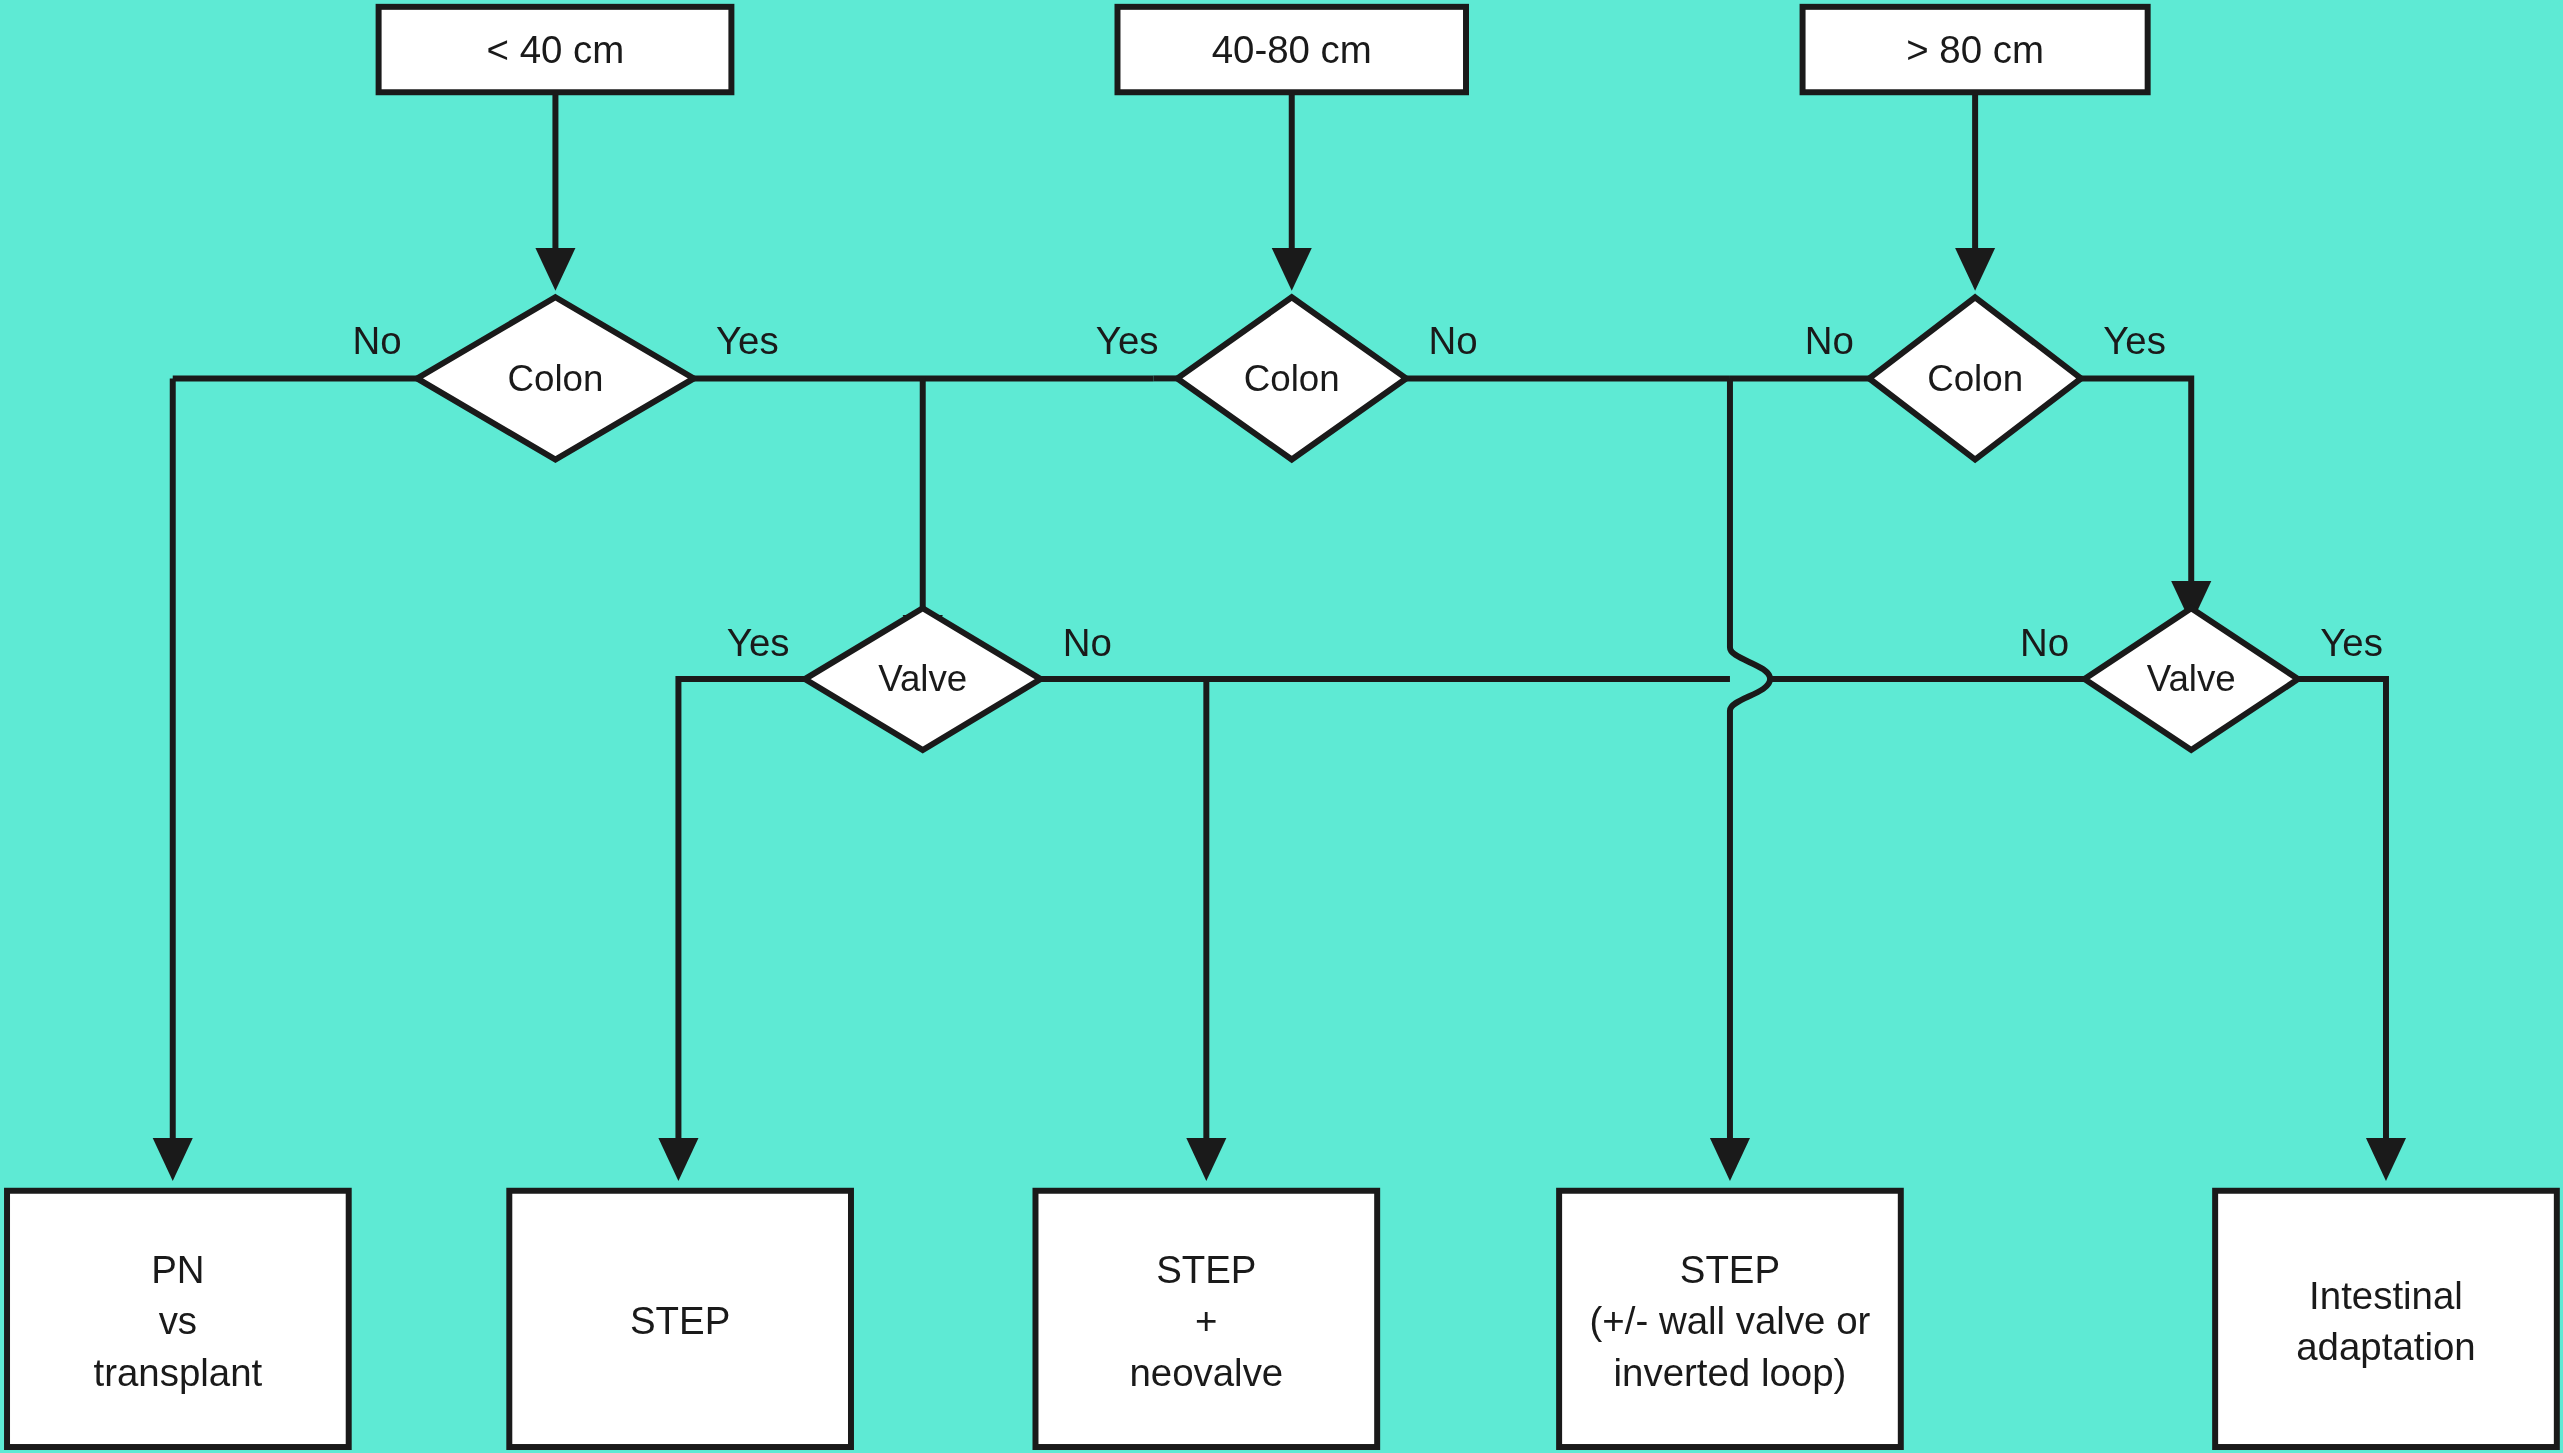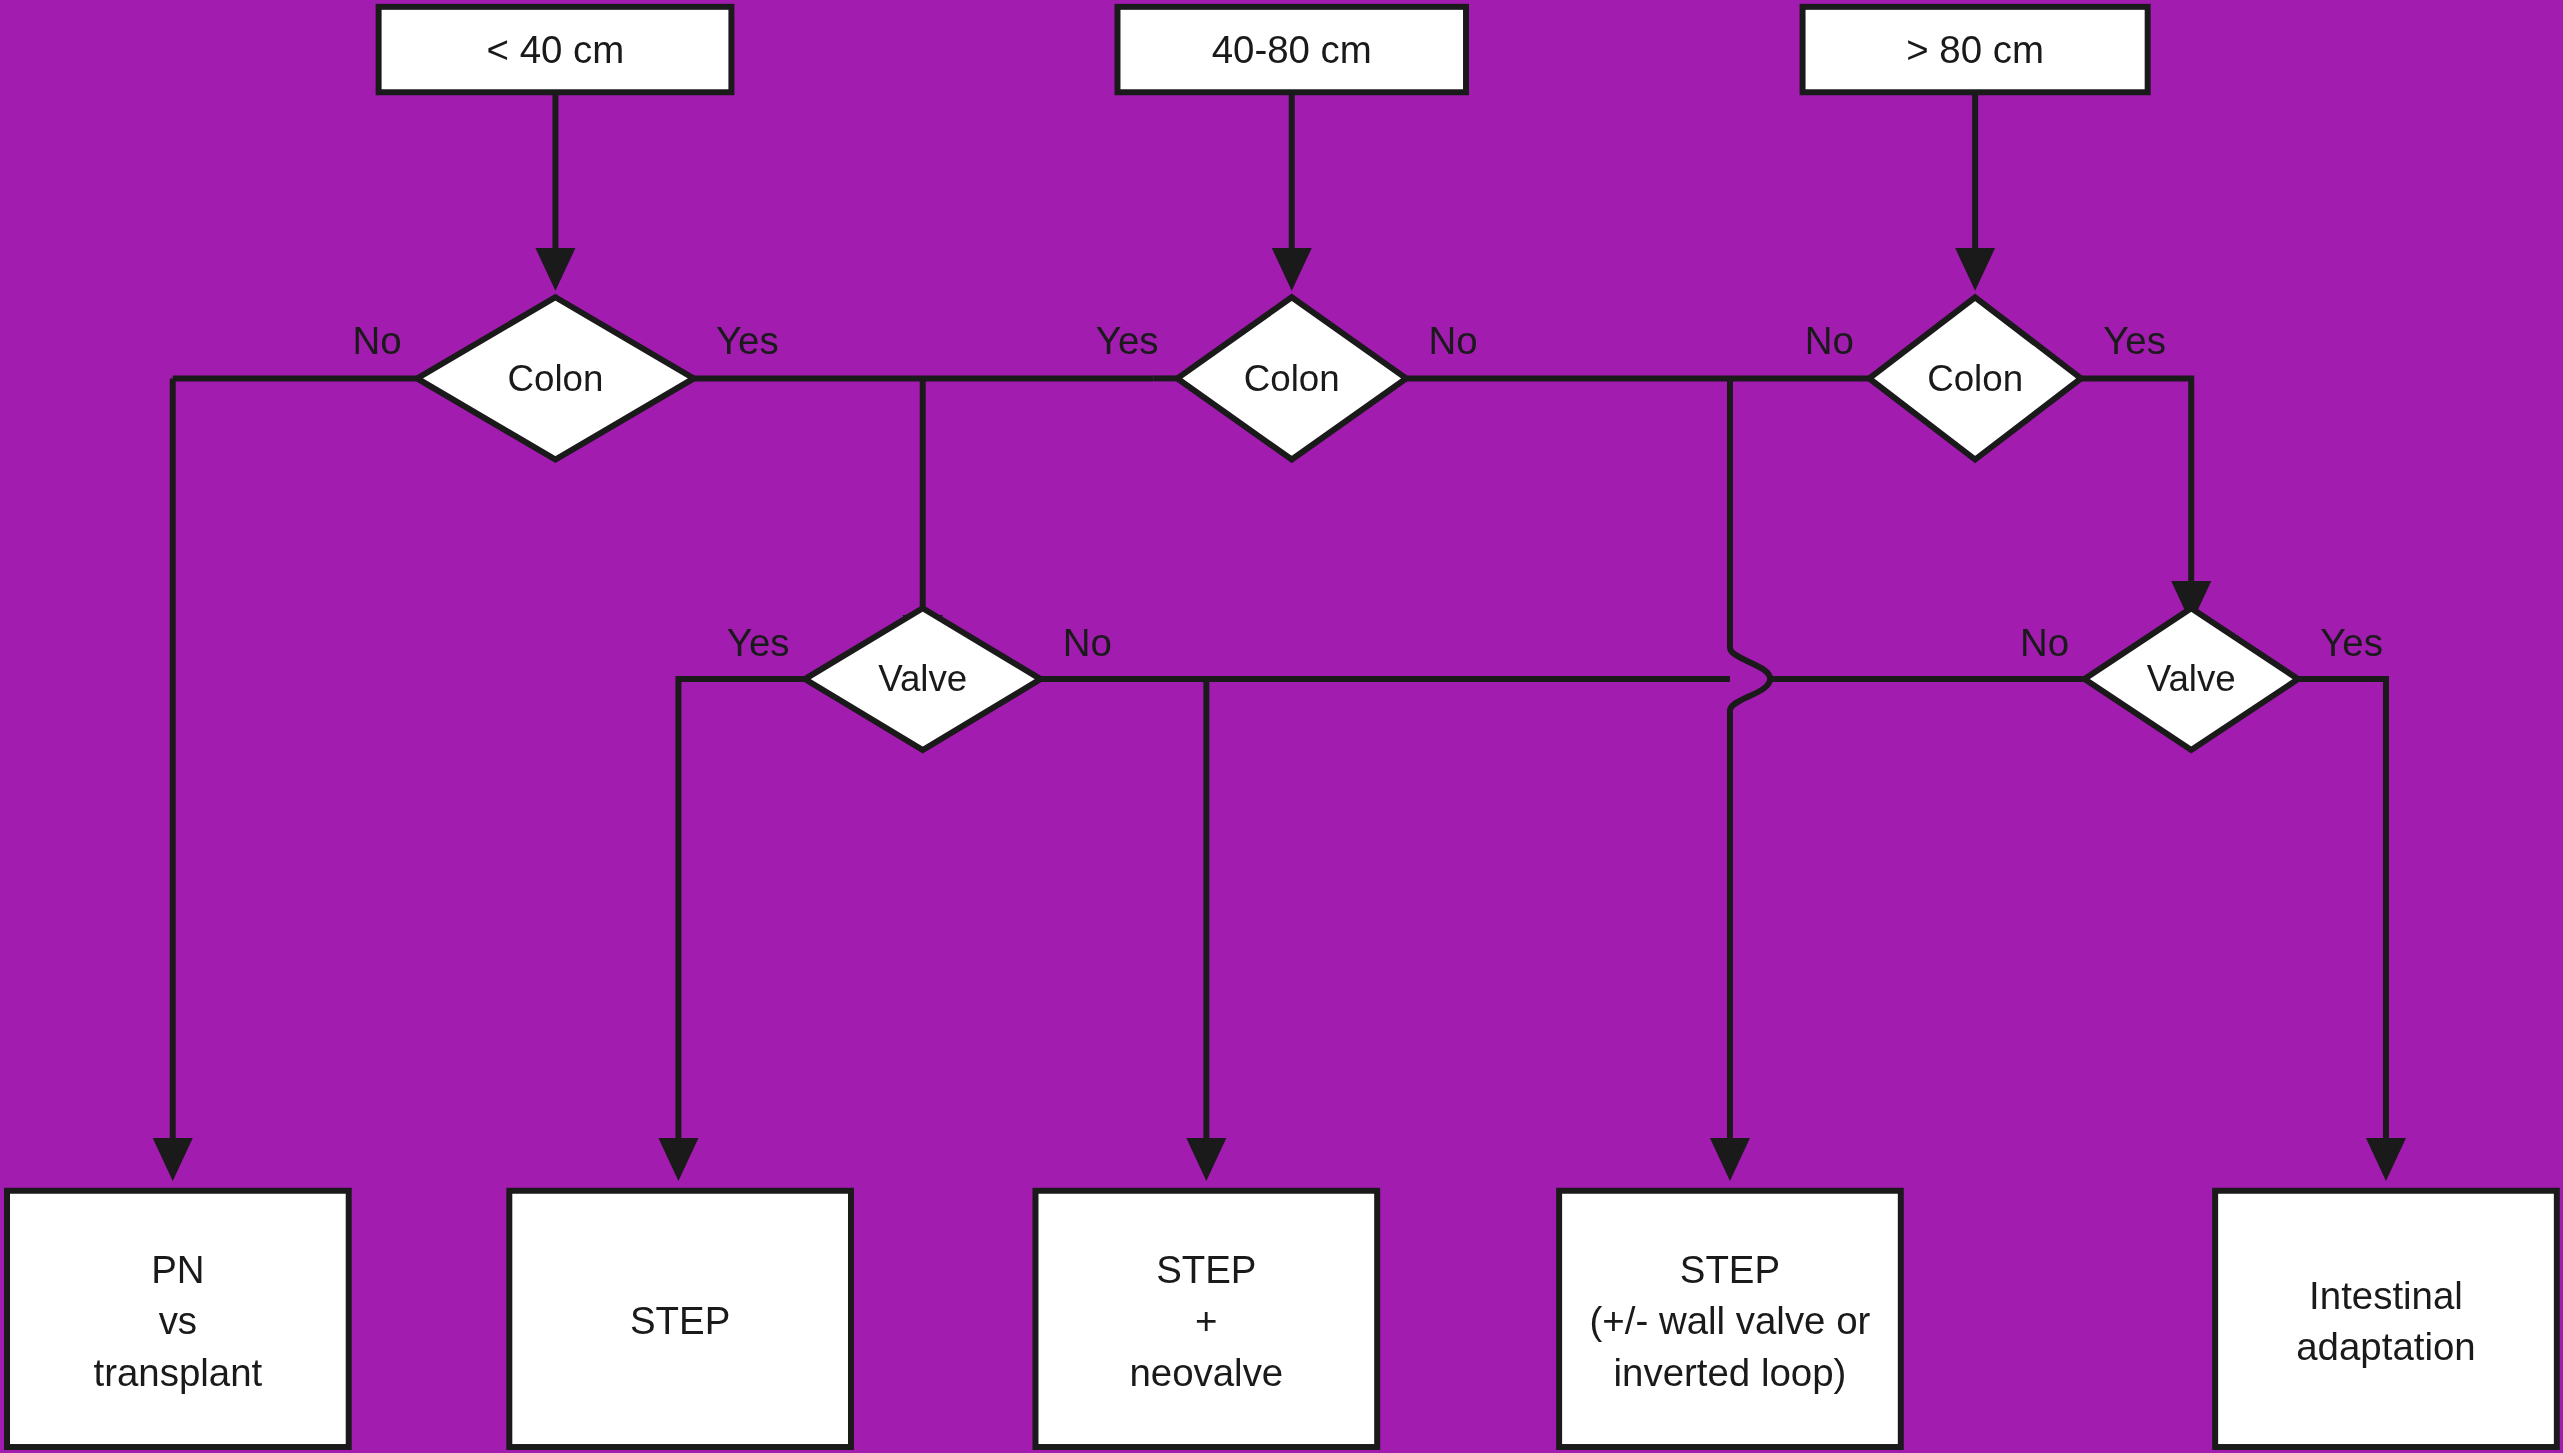--- a/index.html
+++ b/index.html
@@ -11,21 +11,21 @@
   body {
     width: 2563px;
     height: 1453px;
     font-family: "Liberation Sans", sans-serif;
     overflow: hidden;
   }
   #flowchart-root {
     position: relative;
     width: 2563px;
     height: 1453px;
-    background: #a21caf;
+    background: #5eead4;
   }
   svg.diagram {
     display: block;
     width: 2563px;
     height: 1453px;
   }
   .node-box {
     fill: #ffffff;
     stroke: #1a1a1a;
     stroke-width: 7;

